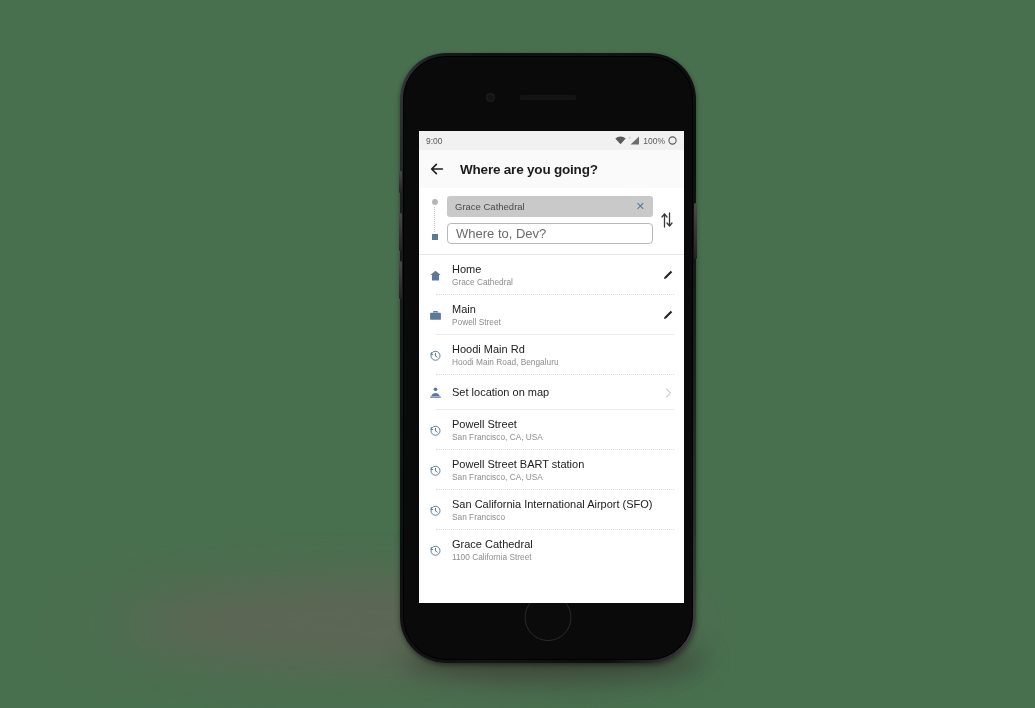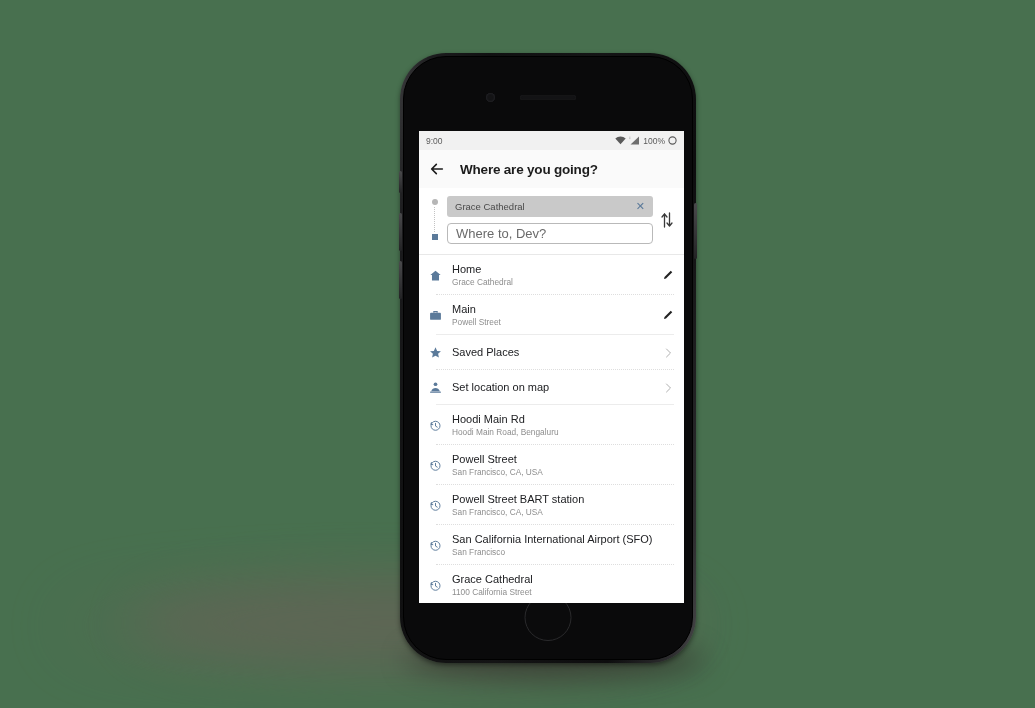--- a/index.html
+++ b/index.html
@@ -232,56 +232,45 @@
             </svg>
             <div class="row-text">
               <div class="row-title">Main</div>
               <div class="row-sub">Powell Street</div>
             </div>
             <svg class="row-action" viewBox="0 0 24 24">
               <path d="M17.5 3.5l3 3L8 19l-4 1 1-4Z" fill="#222"></path>
             </svg>
           </div>
 
-          <div class="row row-sep" style="height:35px">
-            <svg class="row-icon" viewBox="0 0 24 24">
-              <path d="M12 2.5 15 9l7 .8-5.2 4.7 1.5 6.9L12 17.8 5.7 21.4l1.5-6.9L2 9.8 9 9Z" fill="#5b7a9a"></path>
-            </svg>
-            <div class="row-text">
-              <div class="row-title">Saved Places</div>
-            </div>
-            <svg class="row-action" viewBox="0 0 24 24">
-              <path d="M9 4l8 8-8 8" fill="none" stroke="#b0b0b0" stroke-width="2" stroke-linecap="round" stroke-linejoin="round"></path>
-            </svg>
+
+          <div class="row row-sep">
+            <svg class="row-icon" viewBox="0 0 24 24">
+              <circle cx="12" cy="12.5" r="8.3" fill="none" stroke="#5b7a9a" stroke-width="1.8"></circle>
+              <path d="M12 8v5l3.2 2" fill="none" stroke="#5b7a9a" stroke-width="1.8" stroke-linecap="round"></path>
+              <path d="M4.4 6.5 3.4 10l3.6.4" fill="none" stroke="#5b7a9a" stroke-width="1.8" stroke-linecap="round" stroke-linejoin="round"></path>
+            </svg>
+            <div class="row-text">
+              <div class="row-title">Hoodi Main Rd</div>
+              <div class="row-sub">Hoodi Main Road, Bengaluru</div>
+            </div>
           </div>
 
           <div class="row row-sep-solid" style="height:35px">
             <svg class="row-icon" viewBox="0 0 24 24">
               <circle cx="12" cy="6" r="3.4" fill="#5b7a9a"></circle>
               <path d="M4 19c1.5-4 4.4-6 8-6s6.5 2 8 6Z" fill="#5b7a9a"></path>
               <rect x="2" y="19.5" width="20" height="2.2" rx="1" fill="#5b7a9a"></rect>
             </svg>
             <div class="row-text">
               <div class="row-title">Set location on map</div>
             </div>
             <svg class="row-action" viewBox="0 0 24 24">
               <path d="M9 4l8 8-8 8" fill="none" stroke="#b0b0b0" stroke-width="2" stroke-linecap="round" stroke-linejoin="round"></path>
             </svg>
-          </div>
-
-          <div class="row row-sep">
-            <svg class="row-icon" viewBox="0 0 24 24">
-              <circle cx="12" cy="12.5" r="8.3" fill="none" stroke="#5b7a9a" stroke-width="1.8"></circle>
-              <path d="M12 8v5l3.2 2" fill="none" stroke="#5b7a9a" stroke-width="1.8" stroke-linecap="round"></path>
-              <path d="M4.4 6.5 3.4 10l3.6.4" fill="none" stroke="#5b7a9a" stroke-width="1.8" stroke-linecap="round" stroke-linejoin="round"></path>
-            </svg>
-            <div class="row-text">
-              <div class="row-title">Hoodi Main Rd</div>
-              <div class="row-sub">Hoodi Main Road, Bengaluru</div>
-            </div>
           </div>
 
           <div class="row row-sep">
             <svg class="row-icon" viewBox="0 0 24 24">
               <circle cx="12" cy="12.5" r="8.3" fill="none" stroke="#5b7a9a" stroke-width="1.8"></circle>
               <path d="M12 8v5l3.2 2" fill="none" stroke="#5b7a9a" stroke-width="1.8" stroke-linecap="round"></path>
               <path d="M4.4 6.5 3.4 10l3.6.4" fill="none" stroke="#5b7a9a" stroke-width="1.8" stroke-linecap="round" stroke-linejoin="round"></path>
             </svg>
             <div class="row-text">
               <div class="row-title">Powell Street</div>

